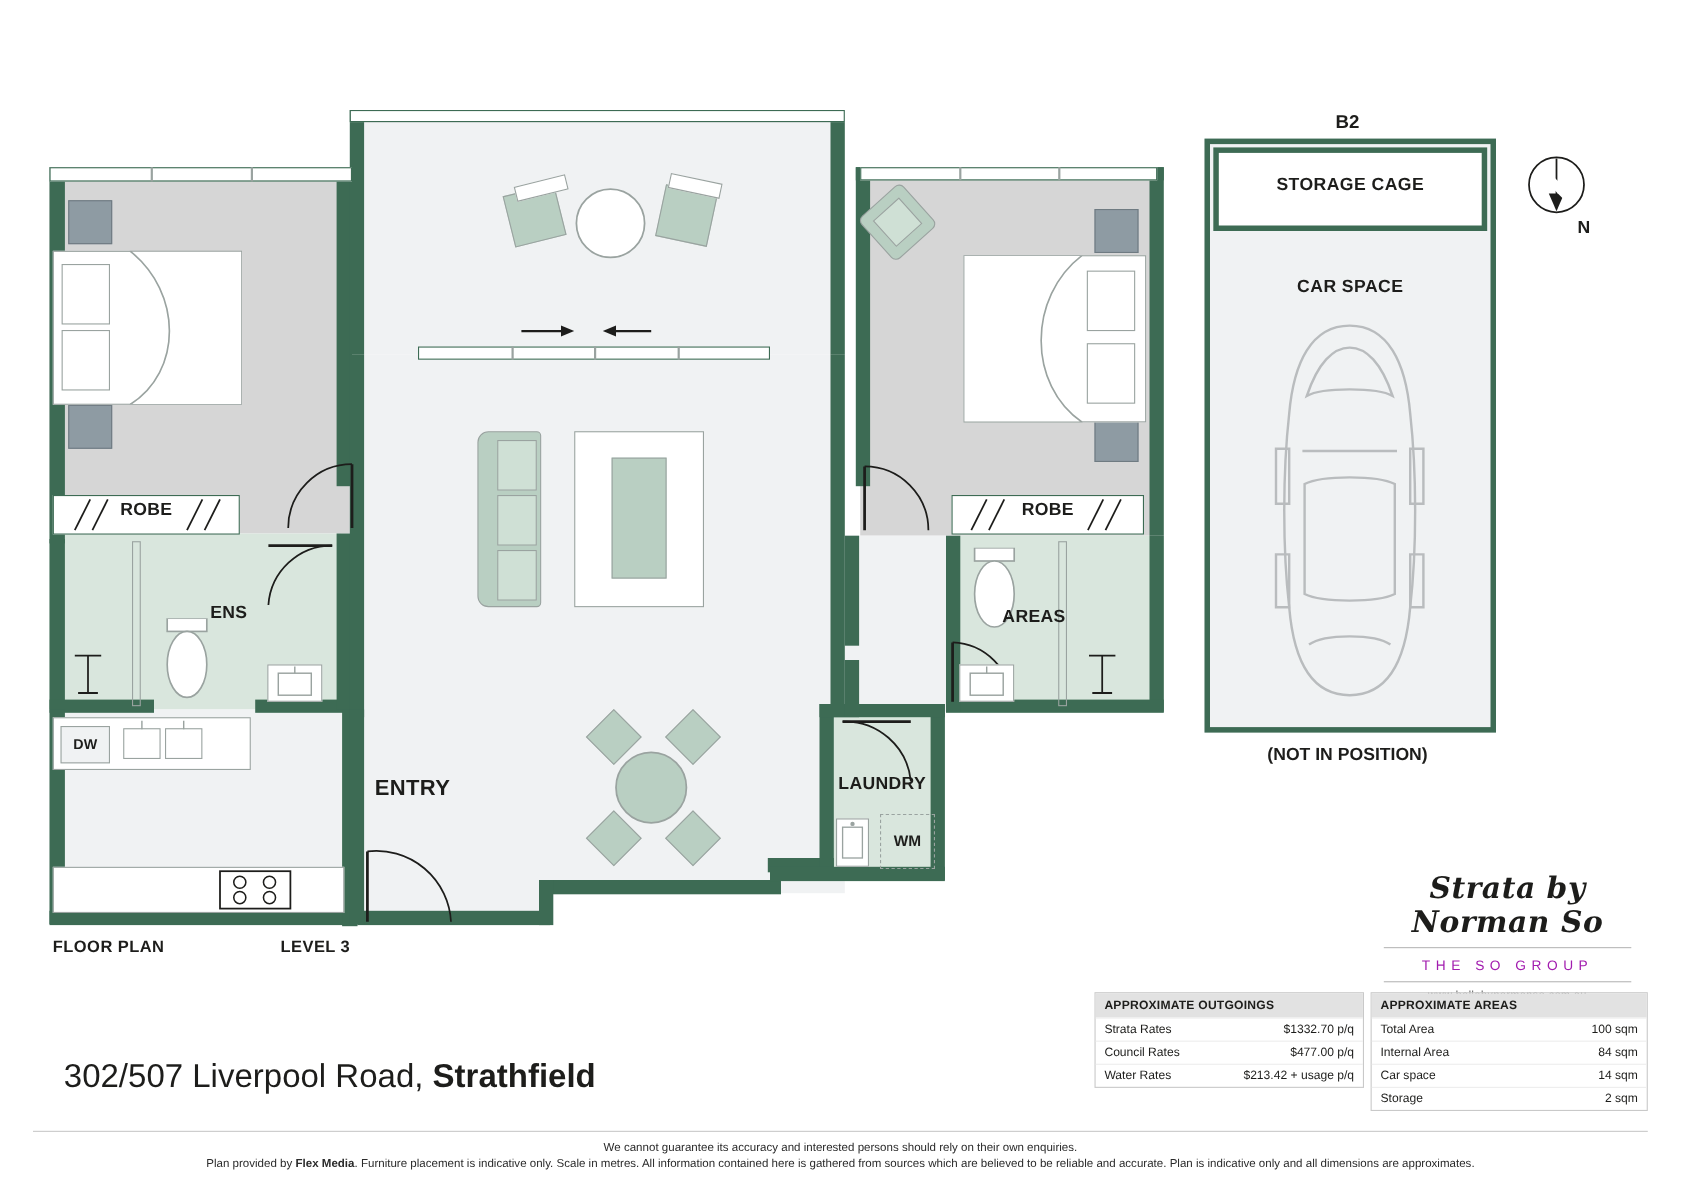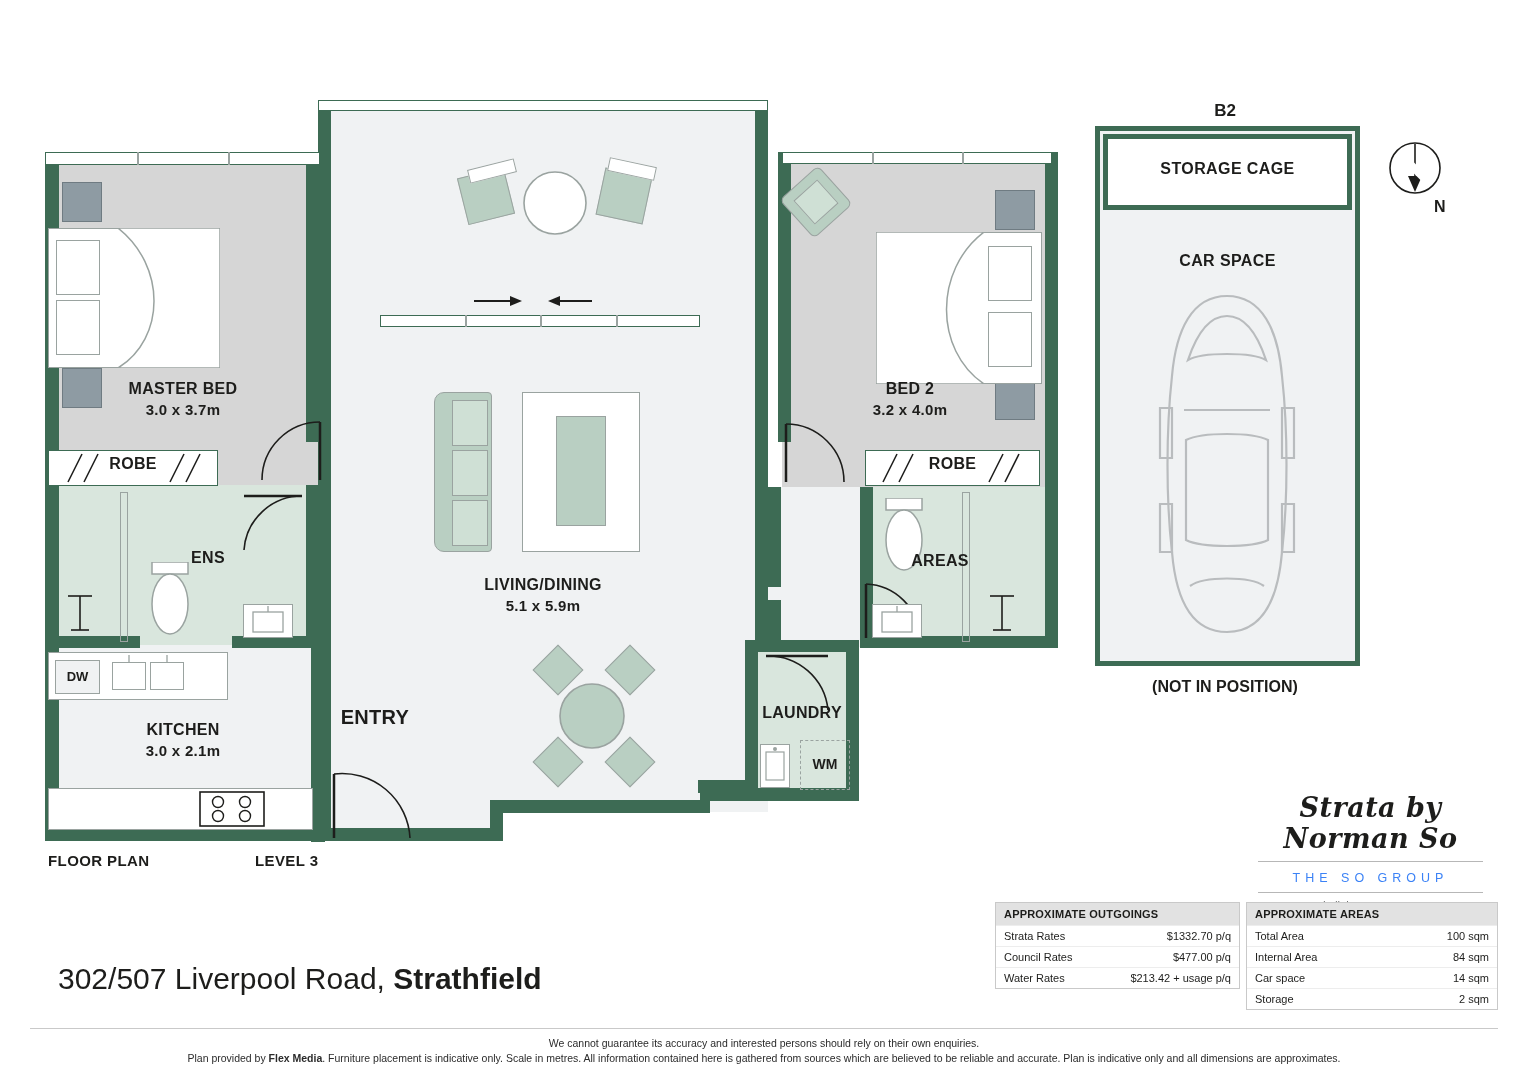--- a/index.html
+++ b/index.html
@@ -30,21 +30,21 @@
   #disclaimer{position:absolute;left:0;top:1036px;width:1528px;text-align:center;font-size:10.5px;line-height:15px;color:#2b2b2b;}
   #footline{position:absolute;left:30px;top:1028px;width:1468px;height:1px;background:#c9c9c9;}
   
   .tbl{position:absolute;border:1px solid #c9c9c9;box-sizing:border-box;font-size:11px;}
   .tbl .hd{background:#e2e2e2;font-weight:bold;padding:5px 8px;font-size:11px;letter-spacing:.2px;}
   .tbl .row{display:flex;justify-content:space-between;padding:4px 8px;border-top:1px solid #ededed;}
   .tbl .row span:first-child{color:#1d1d1b;}
   
   #brand{position:absolute;left:1258px;top:792px;width:225px;text-align:center;}
   #brand .script{font-family:"DejaVu Serif", serif;font-style:italic;font-size:27px;font-weight:bold;letter-spacing:.5px;}
-  #brand .sub{font-size:12.5px;letter-spacing:5px;margin-top:9px;color:#3b82f6;}
+  #brand .sub{font-size:12.5px;letter-spacing:5px;margin-top:9px;color:#a21caf;}
   #brand .url{font-size:9.5px;letter-spacing:.6px;margin-top:6px;color:#555;}
   #brand .ln{height:1px;background:#b7b7b7;margin:7px 0 0 0;}
 </style>
 </head>
 <body>
 
 <div class="abs" style="left:0;top:0;width:1060px;height:900px;">
 
   <div class="room-grey" style="left:45px;top:160px;width:275px;height:325px;"></div>
   <div class="room-green" style="left:45px;top:485px;width:265px;height:160px;"></div>
@@ -251,44 +251,28 @@
     <rect x="10" y="8" width="30" height="20" fill="none" stroke="#9aa3a0" stroke-width="1.3"></rect>
     <line x1="25" y1="2" x2="25" y2="8" stroke="#9aa3a0" stroke-width="1.3"></line>
   </svg>
   <div class="thinlt" style="left:962px;top:492px;width:8px;height:150px;"></div>
   <svg class="abs" style="left:984px;top:586px;width:36px;height:50px;" viewBox="0 0 36 50">
     <line x1="18" y1="10" x2="18" y2="44" stroke="#1d1d1b" stroke-width="1.6"></line>
     <line x1="6" y1="10" x2="30" y2="10" stroke="#1d1d1b" stroke-width="1.6"></line>
     <line x1="9" y1="44" x2="27" y2="44" stroke="#1d1d1b" stroke-width="1.6"></line>
   </svg>
 
-  <div class="label" style="left:83px;top:380px;width:200px;">
-    <div class="name">MASTER BED</div>
-    <div class="dim">3.0 x 3.7m</div>
-  </div>
   <div class="label" style="left:48px;top:455px;width:170px;">
     <div class="name">ROBE</div>
   </div>
   <div class="label" style="left:148px;top:549px;width:120px;">
     <div class="name">ENS</div>
   </div>
-  <div class="label" style="left:88px;top:721px;width:190px;">
-    <div class="name">KITCHEN</div>
-    <div class="dim">3.0 x 2.1m</div>
-  </div>
-  <div class="label" style="left:418px;top:576px;width:250px;">
-    <div class="name">LIVING/DINING</div>
-    <div class="dim">5.1 x 5.9m</div>
-  </div>
   <div class="label" style="left:742px;top:704px;width:120px;">
     <div class="name">LAUNDRY</div>
-  </div>
-  <div class="label" style="left:810px;top:380px;width:200px;">
-    <div class="name">BED 2</div>
-    <div class="dim">3.2 x 4.0m</div>
   </div>
   <div class="label" style="left:865px;top:455px;width:175px;">
     <div class="name">ROBE</div>
   </div>
   <div class="label" style="left:880px;top:552px;width:120px;">
     <div class="name">AREAS</div>
   </div>
   <div class="label" style="left:300px;top:706px;width:150px;font-size:20px;">ENTRY</div>
 
   <div class="abs" style="left:48px;top:852px;font-size:15px;font-weight:bold;letter-spacing:.4px;">FLOOR PLAN</div>

